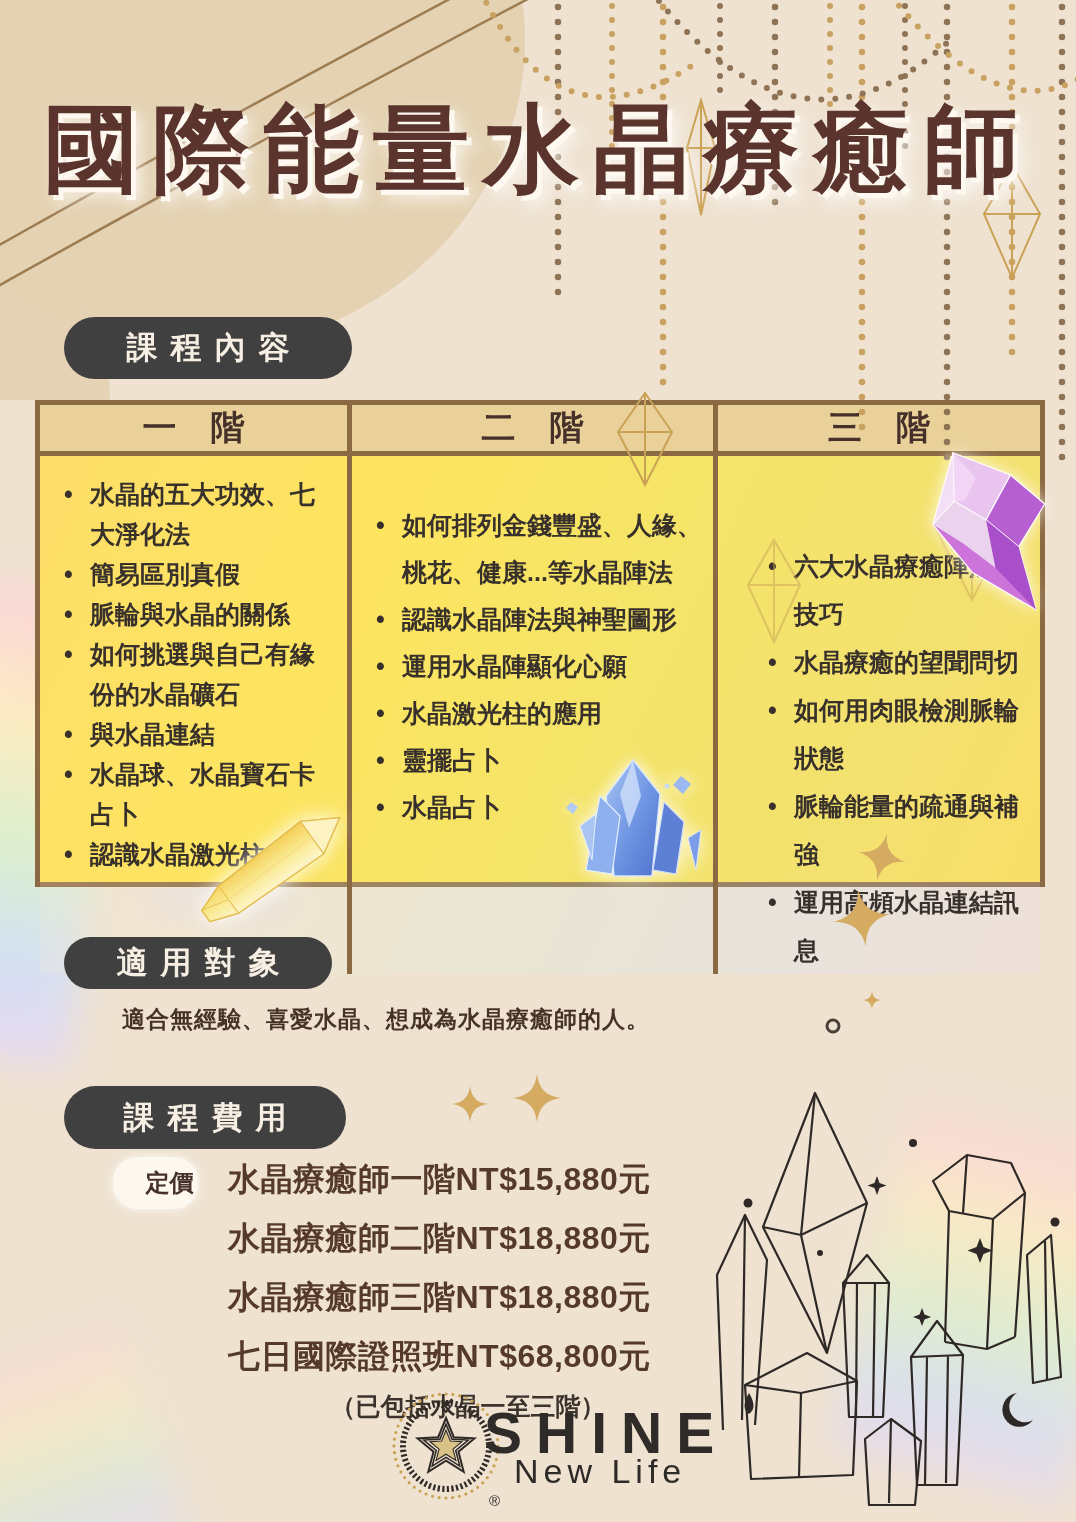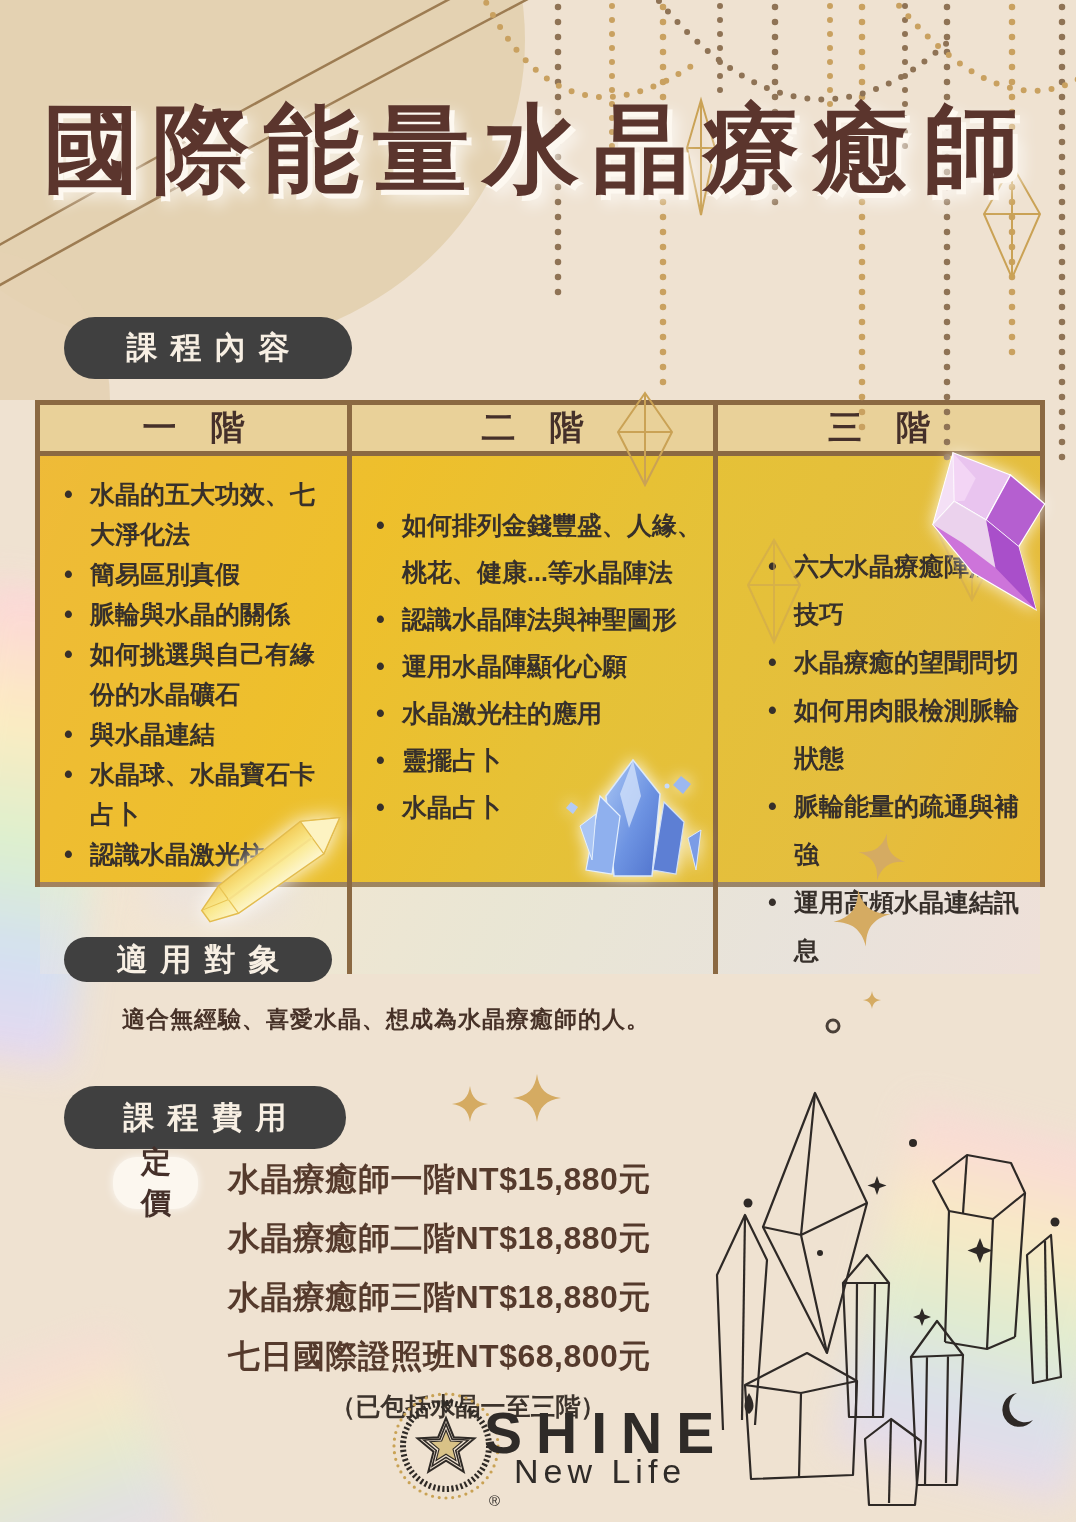--- a/index.html
+++ b/index.html
@@ -24,26 +24,26 @@
   
   .title{ position:absolute; left:0; top:86px; width:100%; text-align:center; z-index:7;
     font-size:96px; font-weight:900; letter-spacing:14px; color:#5b352d;
     text-shadow:5px 5px 0 #fdf8f0, 9px 9px 16px rgba(255,255,255,.85); }
 
   
   .badge{ position:absolute; z-index:7; background:#404040; border-radius:36px;
     color:#f7efe3; display:flex; align-items:center; justify-content:center;
     font-size:31px; font-weight:600; letter-spacing:13px; text-indent:13px; }
   .badge-content{ left:64px; top:317px; width:288px; height:62px; }
-  .badge-audience{ left:64px; top:937px; width:268px; height:45px; }
+  .badge-audience{ left:64px; top:937px; width:268px; height:52px; }
   .badge-fees{ left:64px; top:1086px; width:282px; height:63px; }
 
   
   .course-table{ position:absolute; left:35px; top:400px; width:1010px; height:487px; z-index:4;
-    border:5px solid #8b6942; background:#eab308; display:flex; flex-direction:column; }
+    border:5px solid #8b6942; background:#fde047; display:flex; flex-direction:column; }
   .thead{ display:grid; grid-template-columns:312px 366px 1fr; height:77px;
     background:#e9d199; border-bottom:5px solid #8b6942; }
   .th{ display:flex; align-items:center; justify-content:center; font-size:34px; font-weight:800;
     color:#45302a; border-right:5px solid #8b6942; }
   .th:last-child{ border-right:none; }
   .tbody{ display:grid; grid-template-columns:312px 366px 1fr; flex:1;
     background:linear-gradient(115deg, rgba(255,214,226,.22), rgba(255,248,206,.18) 30%,
       rgba(213,244,223,.22) 55%, rgba(208,228,255,.22) 80%, rgba(236,214,248,.18)); }
   .td{ border-right:5px solid #8b6942; padding:0 10px 0 22px; }
   .td:last-child{ border-right:none; }
@@ -57,21 +57,21 @@
   
   .crystal-yellow{ left:198px; top:806px; z-index:8; filter:drop-shadow(0 0 10px rgba(255,255,255,.95)); }
   .crystal-blue{ left:563px; top:756px; z-index:8; filter:drop-shadow(0 0 8px rgba(255,255,255,.9)); }
   .crystal-purple{ left:925px; top:448px; z-index:8; filter:drop-shadow(0 0 8px rgba(255,255,255,.8)); }
 
   
   .audience-text{ position:absolute; left:122px; top:1004px; z-index:7; font-size:23px;
     font-weight:800; color:#473228; letter-spacing:1px;text-align:right; }
   .price-label{ position:absolute; left:113px; top:1157px; width:85px; height:52px; z-index:7;
     background:#fcf7ef; border-radius:24px; display:flex; align-items:center; justify-content:center;
-    font-size:30px; font-weight:800; color:#45302a; box-shadow:0 0 10px rgba(255,255,255,.8);padding-left:28px; }
+    font-size:24px; font-weight:800; color:#45302a; box-shadow:0 0 10px rgba(255,255,255,.8);padding-left:28px; }
   .prices{ position:absolute; left:228px; top:1150px; z-index:7; list-style:none; }
   .prices li{ display:block; line-height:59px; font-size:32px; font-weight:800; color:#553a2c;
     letter-spacing:.5px; }
   .price-note{ position:absolute; left:238px; top:1390px; width:460px; z-index:7; text-align:center;
     font-size:25px; font-weight:800; color:#3c332c; }
 
   
   .logo-emblem{ left:390px; top:1390px; z-index:7; }
   .logo-name{ position:absolute; left:484px; top:1400px; z-index:7; font-size:57px; font-weight:600;
     letter-spacing:14px; color:#2f2b28; }

